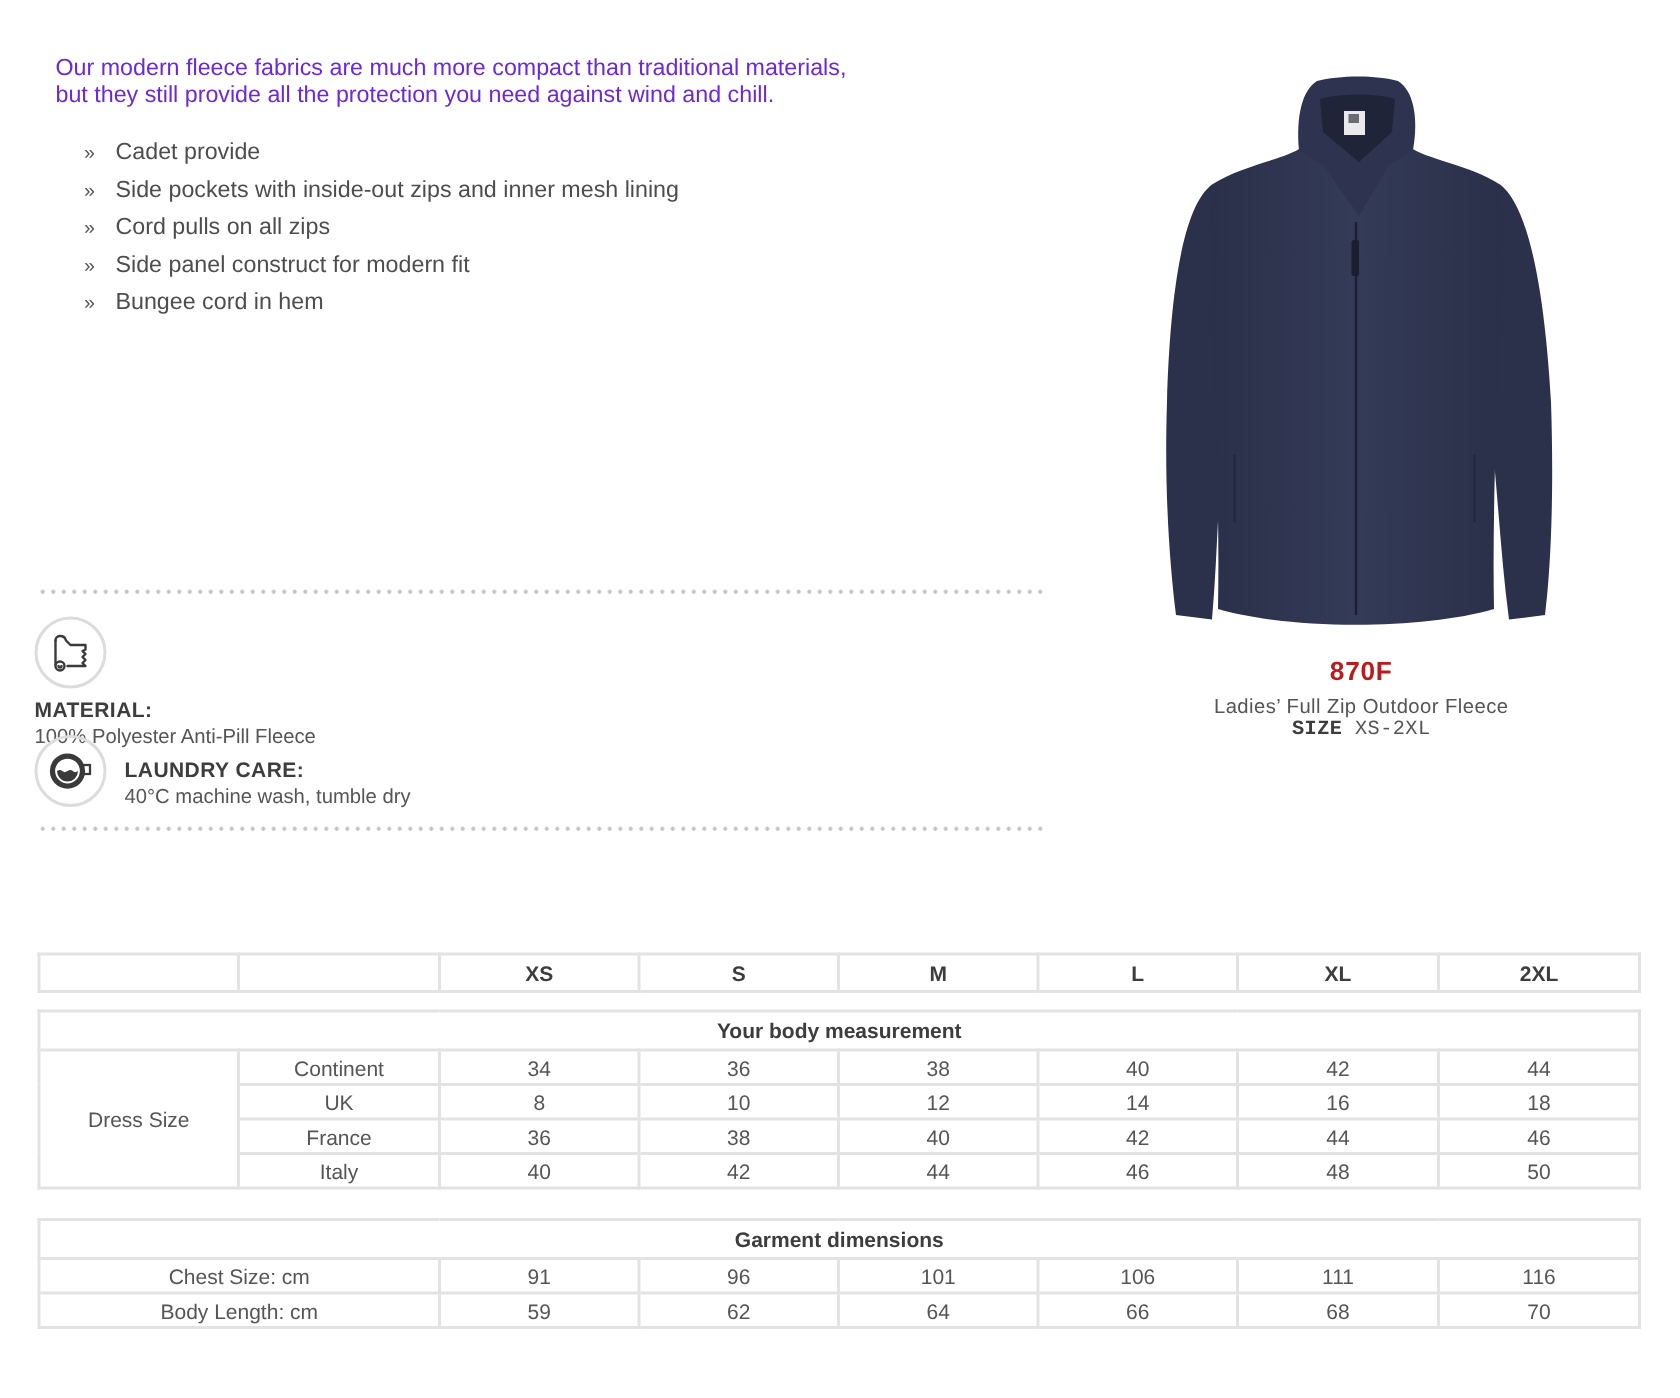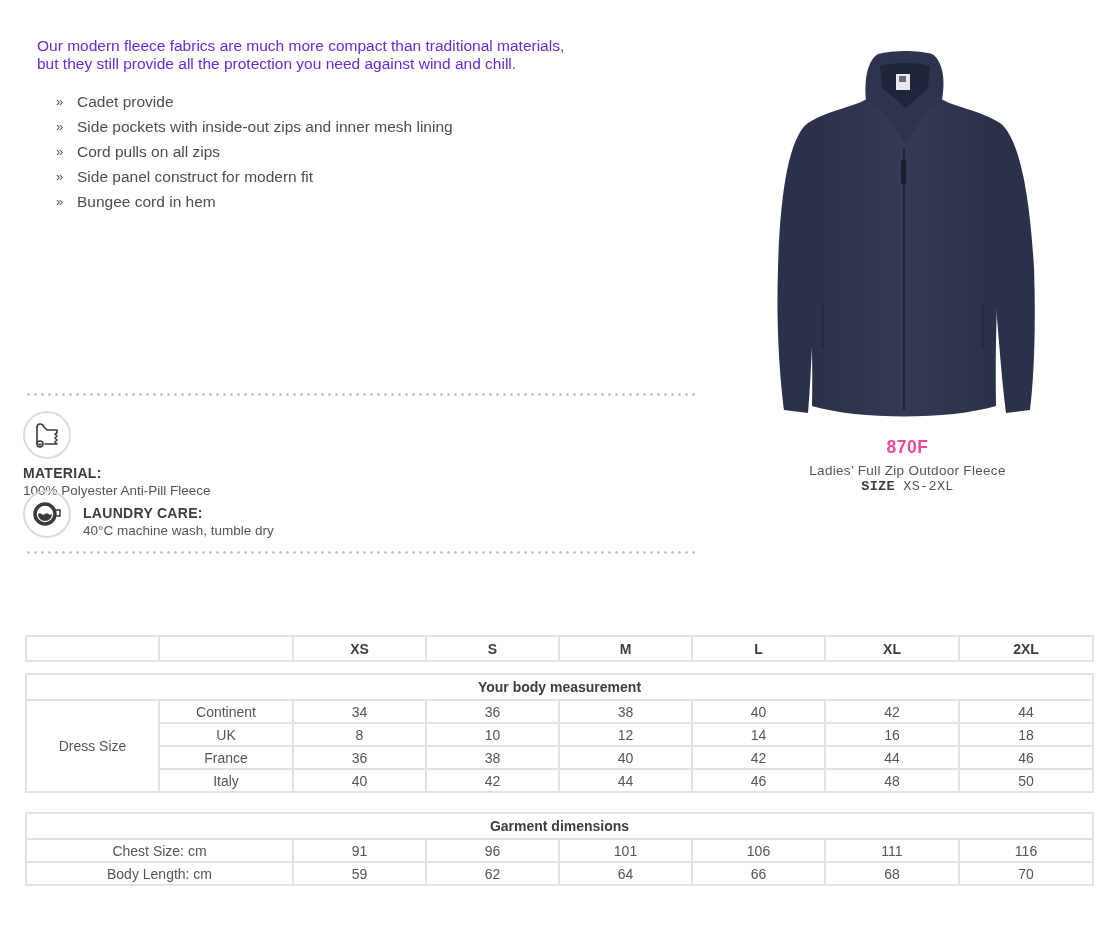--- a/index.html
+++ b/index.html
@@ -24,21 +24,21 @@
   }
   .spec { position: absolute; left: 23px; display: flex; align-items: flex-start; }
   .spec .icon-wrap {
     width: 44px; height: 44px; border: 2px solid #dcdcdc; border-radius: 50%;
     display: flex; align-items: center; justify-content: center; margin-right: 12px; flex-shrink: 0;
   }
   .spec .label { font-weight: bold; font-size: 14px; color: #3d3d3d; margin-top: 6px; letter-spacing: 0.3px; }
   .spec .value { font-size: 13.5px; color: #555; margin-top: 2px; }
   .product-img { position: absolute; left: 768px; top: 48px; width: 272px; height: 375px; }
   .product-caption { position: absolute; left: 760px; top: 437px; width: 295px; text-align: center; }
-  .product-caption .code { font-weight: bold; font-size: 17.5px; color: #ec4899; letter-spacing: 0.5px; }
+  .product-caption .code { font-weight: bold; font-size: 17.5px; color: #b91c1c; letter-spacing: 0.5px; }
   .product-caption .name { font-size: 13.5px; color: #555; margin-top: 5px; letter-spacing: 0.3px; }
   .product-caption .size { font-size: 13.5px; color: #555; margin-top: 1px; letter-spacing: 0.3px; font-family: Liberation Mono, monospace; }
   .product-caption .size b { color: #3d3d3d; }
   table.st {
     position: absolute; left: 25px; width: 1067px; border-collapse: collapse; table-layout: fixed;
     font-size: 14px; color: #555;
   }
   table.st td { border: 2px solid #e3e3e3; text-align: center; padding: 0; height: 21px; }
   table.st td.hd { font-weight: bold; color: #3d3d3d; height: 23px; }
   table.st td.sect { font-weight: bold; color: #3d3d3d; height: 24px; }

